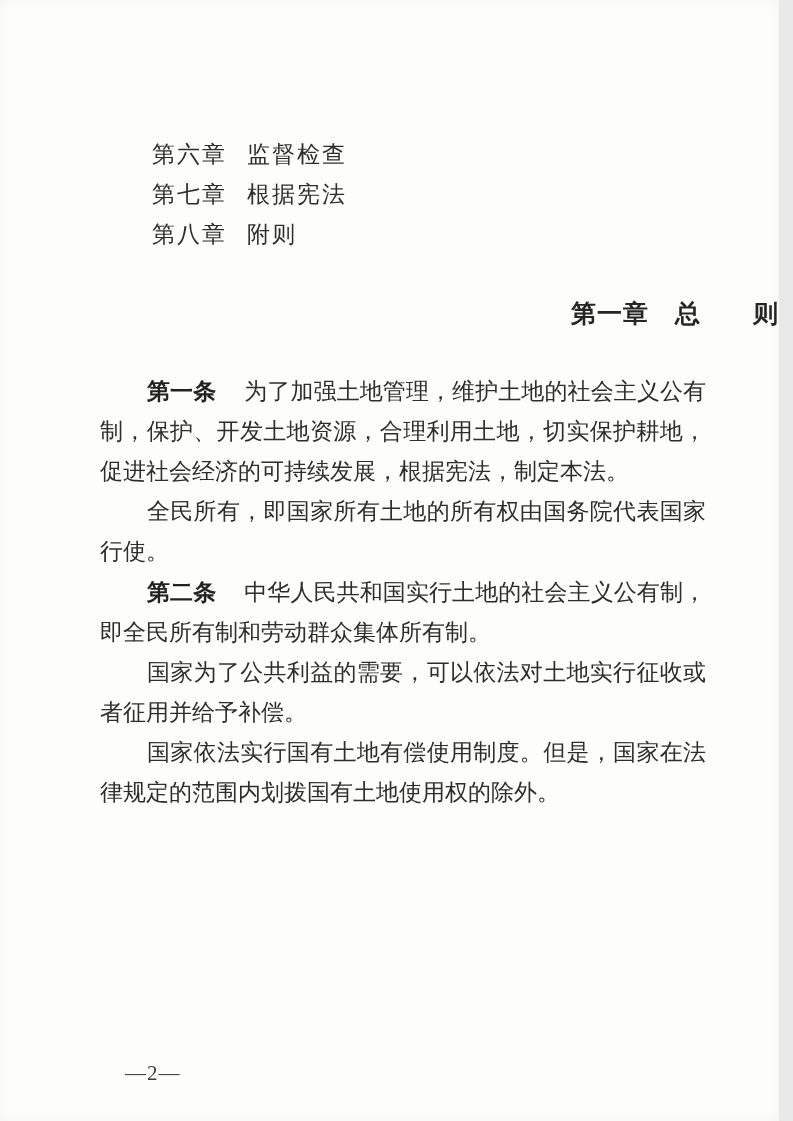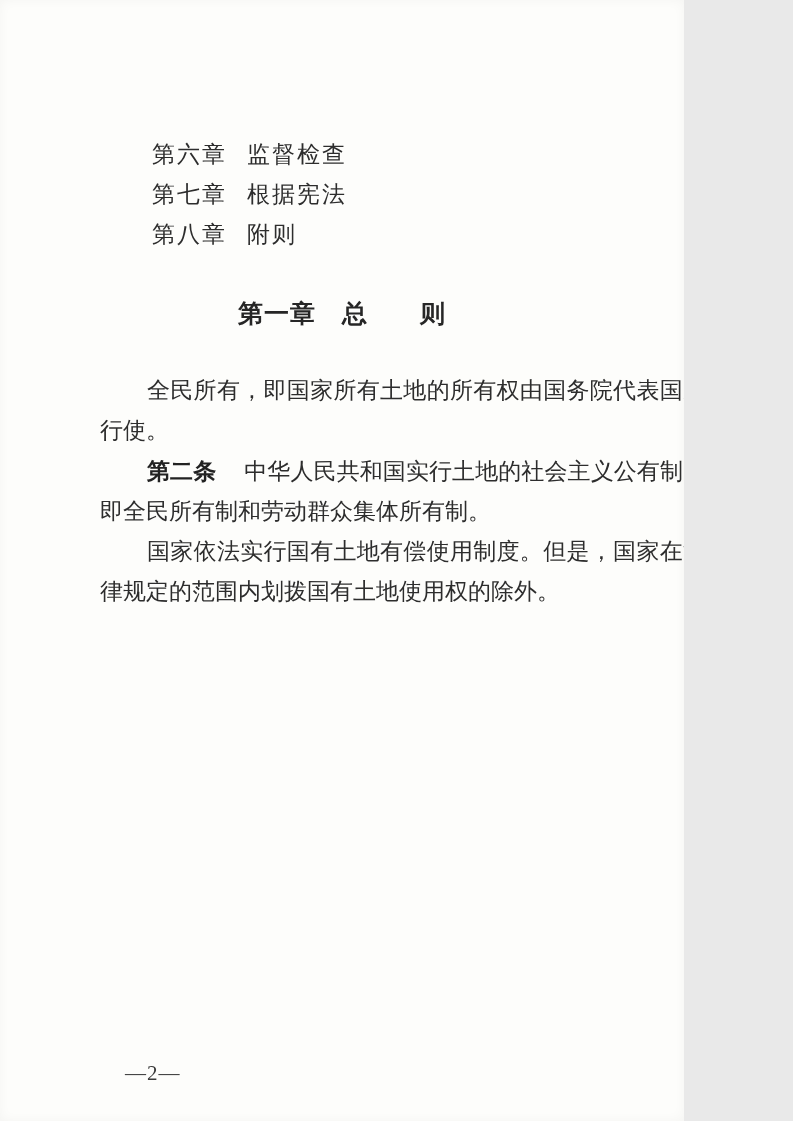--- a/index.html
+++ b/index.html
@@ -3,21 +3,21 @@
 <meta charset="utf-8">
 <style>
   html, body { margin: 0; padding: 0; }
   body {
     width: 793px; height: 1121px;
     background: #e9e9e9;
     font-family: "Liberation Serif", "DejaVu Serif", serif;
   }
   .page {
     position: relative;
-    width: 684px; height: 1121px;
+    width: 779px; height: 1121px;
     background: #fdfdfb;
     color: #2d2d2d;
     overflow: hidden;
     box-shadow: inset 0 0 12px rgba(0,0,0,0.04);
   }
   
   .toc {
     position: absolute;
     left: 152px; top: 135px;
   }
@@ -26,21 +26,21 @@
     font-size: 23px;
     letter-spacing: 2px;
     white-space: nowrap;
   }
   .toc-ch { margin-right: 20px; }
   
   .heading {
     position: absolute;
     left: 0; top: 297px; width: 100%;
     margin: 0;
-    text-align: center;
+    text-align: right;
     font-family: "Liberation Sans", "DejaVu Sans", sans-serif;
     font-weight: bold;
     font-size: 25px;
     letter-spacing: 1px;
     color: #262626;
   }
   
   .body-text {
     position: absolute;
     left: 100px; top: 371px;
@@ -82,20 +82,22 @@
       <span class="toc-ch">第七章</span><span>根据宪法</span>
     </div>
     <div class="toc-row">
       <span class="toc-ch">第八章</span><span>附则</span>
     </div>
   </div>
 
   <h1 class="heading">第一章　总　　则</h1>
 
   <div class="body-text">
+    <p class="para"><span class="lead">第一条</span><span>为了加强土地管理，维护土地的社会主义公有制，保护、开发土地资源，合理利用土地，切实保护耕地，促进社会经济的可持续发展，根据宪法，制定本法。</span></p>
     <p class="para"><span>全民所有，即国家所有土地的所有权由国务院代表国家行使。</span></p>
     <p class="para"><span class="lead">第二条</span><span>中华人民共和国实行土地的社会主义公有制，即全民所有制和劳动群众集体所有制。</span></p>
+    <p class="para"><span>国家为了公共利益的需要，可以依法对土地实行征收或者征用并给予补偿。</span></p>
     <p class="para"><span>国家依法实行国有土地有偿使用制度。但是，国家在法律规定的范围内划拨国有土地使用权的除外。</span></p>
   </div>
 
   <div class="footer">—2—</div>
 
 </div>
 
 </body></html>

